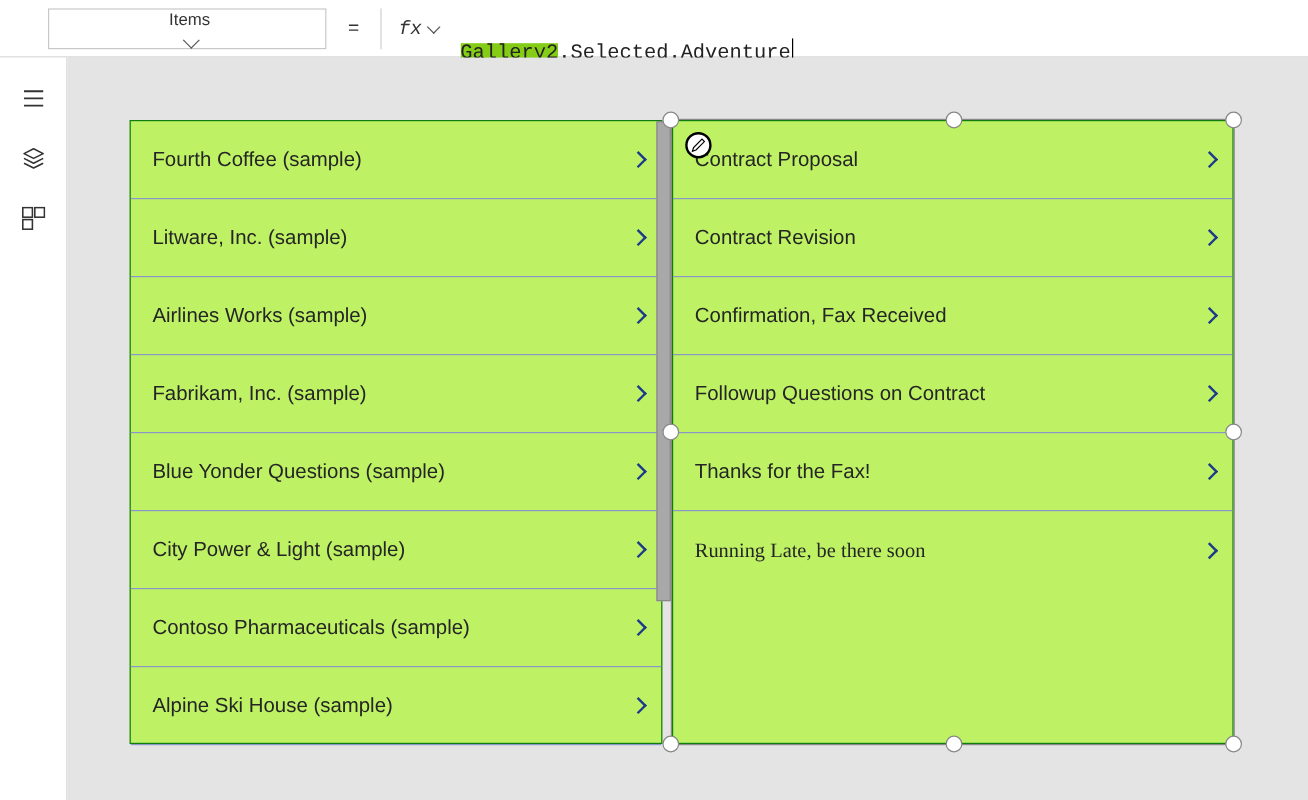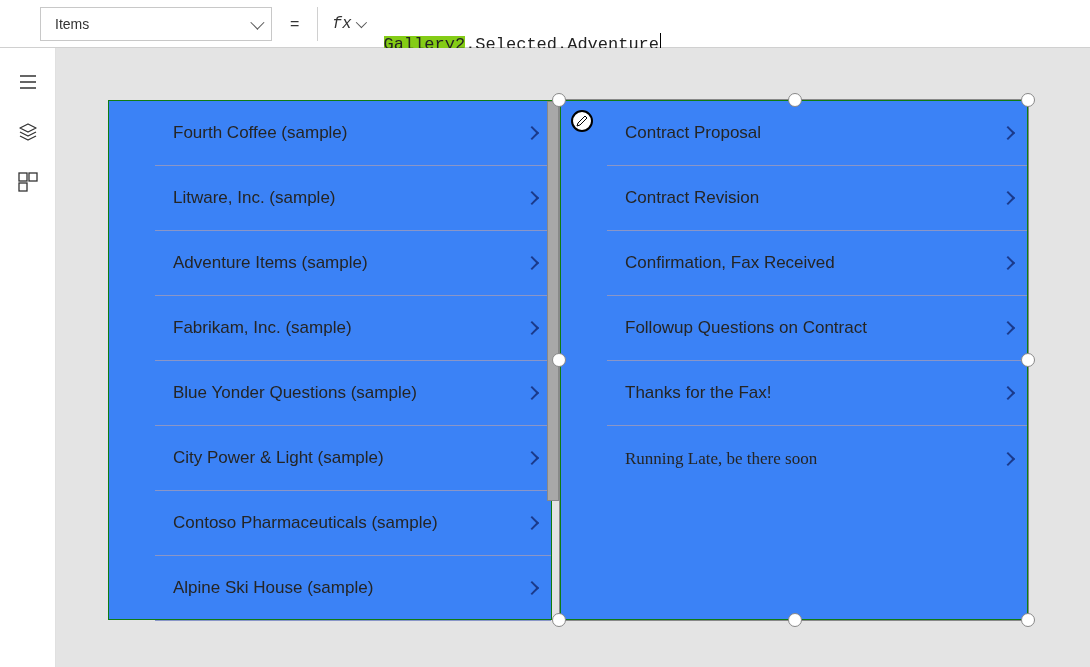--- a/index.html
+++ b/index.html
@@ -22,20 +22,21 @@
       align-items: center;
       justify-content: space-between;
       height: 34px;
       width: 232px;
       margin-left: 40px;
       padding: 0 10px 0 14px;
       border: 1px solid #c8c8c8;
       font-size: 14px;
       color: #333;
       background: #fff;
+      flex-direction: column;
     }
     .chev-down {
       width: 10px; height: 10px;
       border-right: 1.3px solid #555;
       border-bottom: 1.3px solid #555;
       transform: rotate(45deg) translateY(-2px);
     }
     .equals {
       font-size: 16px;
       color: #333;
@@ -108,23 +109,22 @@
       overflow: hidden;
     }
     .canvas-inner {
       position: absolute;
       left: 52px; top: 52px;
       width: 990px;
     }
 
     .gallery {
       position: absolute;
-      background: #3b82f6;
+      background: #bef264;
       border: 1px solid #107c10;
-      padding-left: 46px;
     }
     .gallery-left {
       left: 0; top: 0;
       width: 444px;
       height: 520px;
     }
     .gallery-right {
       left: 452px; top: 0;
       width: 468px;
       height: 520px;
@@ -232,21 +232,21 @@
       <div class="gallery gallery-left">
         <div class="gal-item">
             <span>Fourth Coffee (sample)</span>
             <span class="chev-right"></span>
           </div>
         <div class="gal-item">
             <span>Litware, Inc. (sample)</span>
             <span class="chev-right"></span>
           </div>
         <div class="gal-item">
-            <span>Adventure Items (sample)</span>
+            <span>Airlines Works (sample)</span>
             <span class="chev-right"></span>
           </div>
         <div class="gal-item">
             <span>Fabrikam, Inc. (sample)</span>
             <span class="chev-right"></span>
           </div>
         <div class="gal-item">
             <span>Blue Yonder Questions (sample)</span>
             <span class="chev-right"></span>
           </div>

